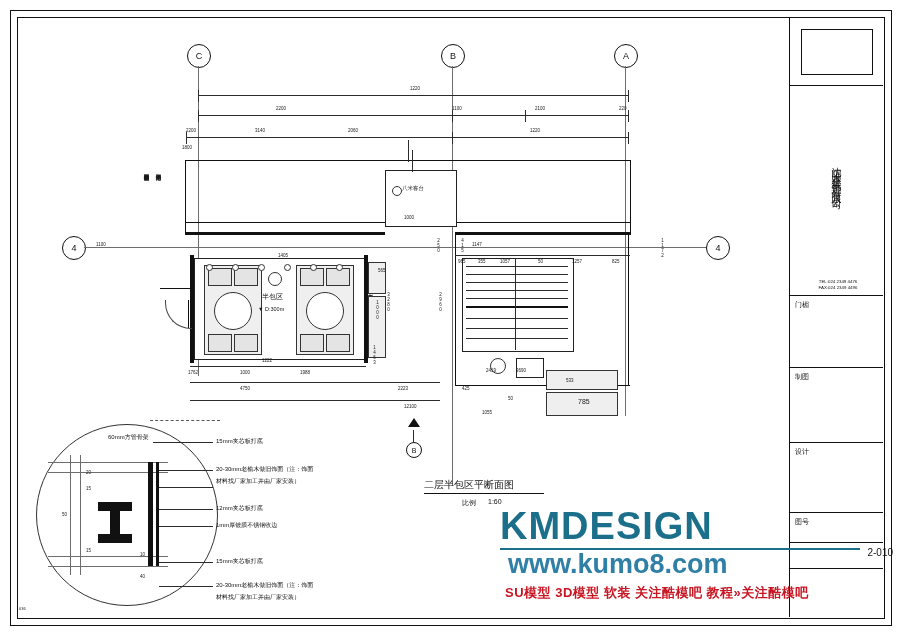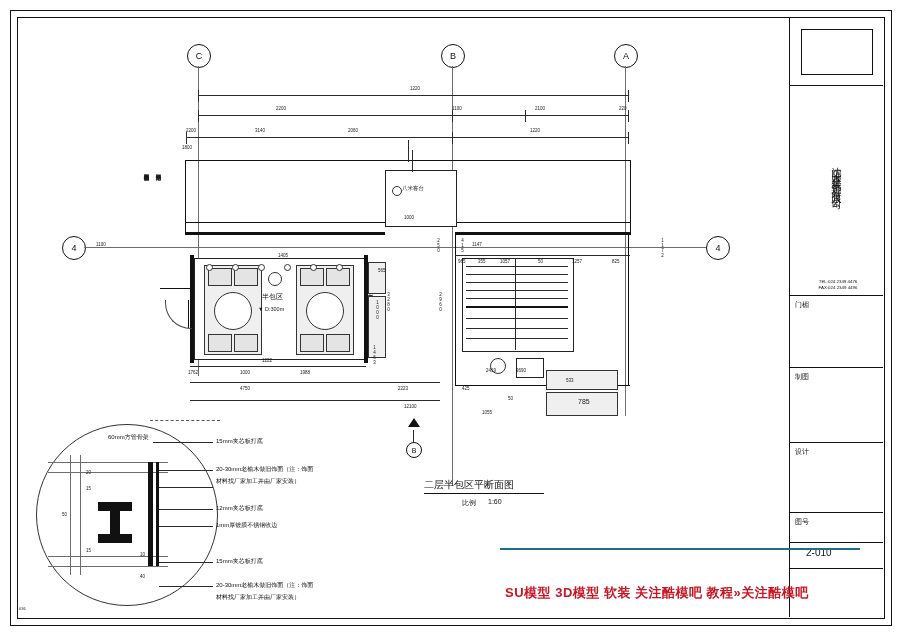--- a/index.html
+++ b/index.html
@@ -18,21 +18,21 @@
   .frame-inner{left:17px;top:17px;width:866px;height:600px;border:1px solid #111;}
 
   
   .tb{position:absolute;right:17px;top:17px;width:93px;height:600px;border-left:1px solid #111;}
   .tb-row{position:absolute;left:0;width:93px;border-top:1px solid #111;}
   .tb-logo{position:absolute;left:11px;top:12px;width:70px;height:44px;border:1px solid #111;}
   .tb-title{position:absolute;left:0;top:66px;width:93px;height:190px;}
   .tb-title span{display:block;text-align:center;font-size:9px;line-height:13px;color:#111;}
   .tb-contact{position:absolute;left:6px;top:262px;width:84px;font-size:4.4px;line-height:6px;color:#111;text-align:center;letter-spacing:0;}
   .tb-cell-label{position:absolute;left:5px;font-size:7px;color:#111;}
-  .tb-num{position:absolute;left:16px;width:93px;text-align:left;font-size:10px;color:#111;}
+  .tb-num{position:absolute;left:10px;width:93px;text-align:right;font-size:10px;color:#111;}
 
   .lbl{position:absolute;font-size:4.5px;color:#1a1a1a;font-family:"Liberation Sans",sans-serif;white-space:nowrap;}
   .lbl6{position:absolute;font-size:5.5px;color:#1a1a1a;white-space:nowrap;}
   .lbl7{position:absolute;font-size:7px;color:#1a1a1a;white-space:nowrap;}
   .vert{writing-mode:vertical-rl;text-orientation:upright;}
 
   .bub{position:absolute;width:22px;height:22px;border:1px solid #111;border-radius:50%;background:#fff;
        font-size:9px;color:#111;display:flex;align-items:center;justify-content:center;}
 
   .rm{position:absolute;border:1px solid #222;background:#fff;}
@@ -291,16 +291,18 @@
   <div class="callout" style="left:216px;top:465px;">20-30mm老榆木做旧饰面（注：饰面</div>
   <div class="callout" style="left:216px;top:477px;">材料找厂家加工并由厂家安装）</div>
   <div class="callout" style="left:216px;top:504px;">12mm夹芯板打底</div>
   <div class="callout" style="left:216px;top:521px;">1mm厚镀膜不锈钢收边</div>
   <div class="callout" style="left:216px;top:557px;">15mm夹芯板打底</div>
   <div class="callout" style="left:216px;top:581px;">20-30mm老榆木做旧饰面（注：饰面</div>
   <div class="callout" style="left:216px;top:593px;">材料找厂家加工并由厂家安装）</div>
 
   <div class="dash-h" style="left:150px;top:420px;width:70px;"></div>
 
+  <div class="km" style="left:500px;top:505px;font-size:38px;">KMDESIGN</div>
   <div class="kmline" style="left:500px;top:548px;width:360px;"></div>
+  <div class="kmsite" style="left:508px;top:549px;font-size:27px;">www.kumo8.com</div>
   <div class="kmred" style="left:505px;top:584px;">SU模型 3D模型 软装 关注酷模吧 教程»关注酷模吧</div>
 
 </div>
 
 </body></html>

